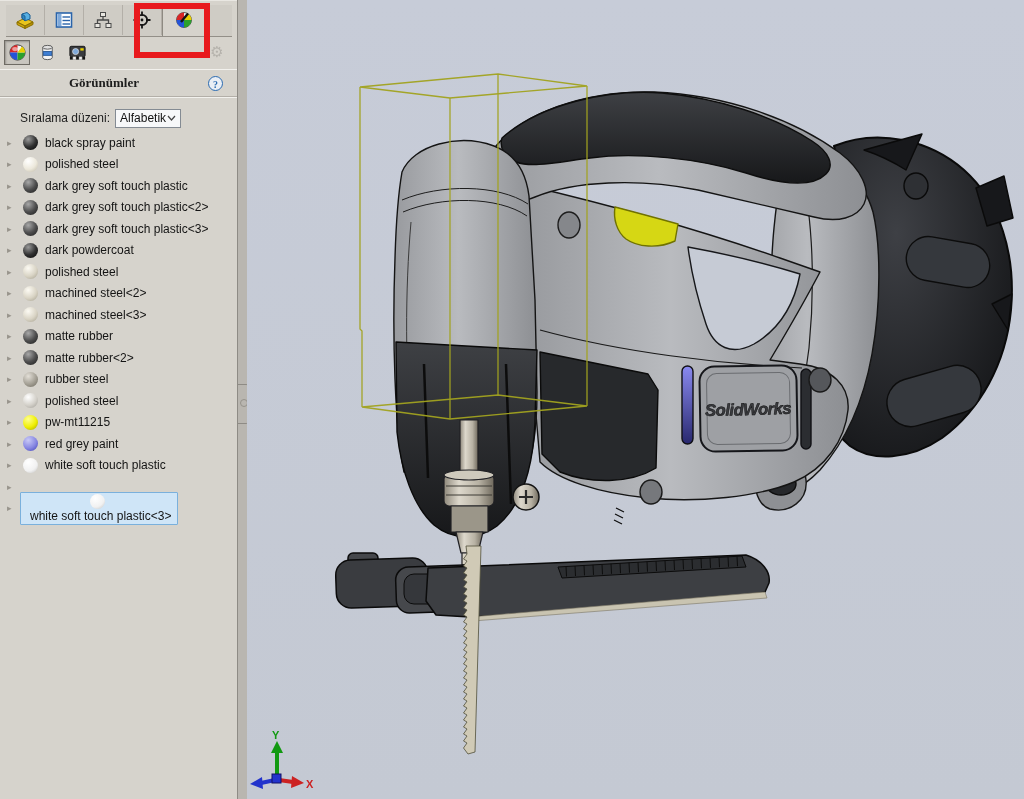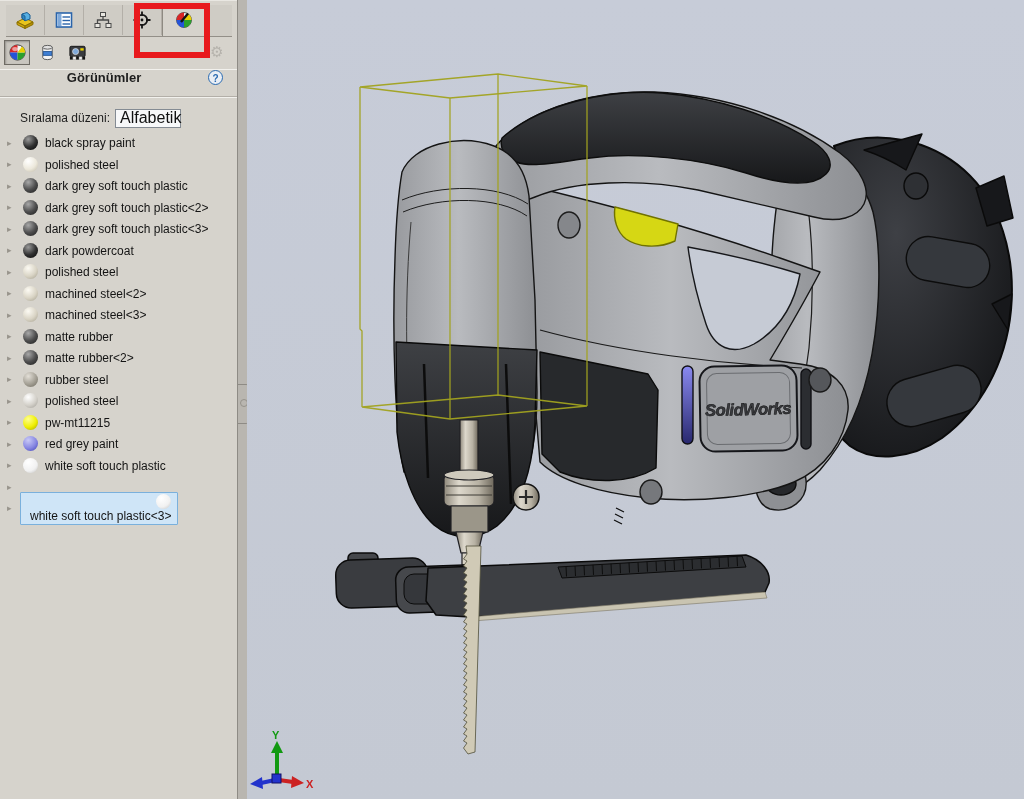--- a/index.html
+++ b/index.html
@@ -9,31 +9,31 @@
   .tabstrip{position:absolute;left:6px;top:4px;height:31px;width:226px;display:flex;background:#cfccc5;border-bottom:1px solid #938f88;}
   .tab{width:38px;height:30px;display:flex;align-items:center;justify-content:center;border-right:1px solid #b3afa8;cursor:default;}
   .tab.active{background:#d6d3cc;border:1px solid #8e8a82;border-bottom:none;height:32px;margin-top:-2px;position:relative;z-index:2;width:42px;}
   .tab svg{width:20px;height:20px;}
   .annot{position:absolute;left:134px;top:2px;width:64px;height:43px;border:6px solid #e8191d;z-index:30;pointer-events:none;}
   .toolbar{position:absolute;left:0;top:37px;width:237px;height:28px;display:flex;align-items:center;padding-left:4px;box-sizing:border-box;}
   .tbtn{width:26px;height:25px;margin-right:4px;display:flex;align-items:center;justify-content:center;background:transparent;border:1px solid transparent;padding:0;}
   .tbtn.pressed{background:#c9c6bf;border:1px solid #6e6b64;box-shadow:inset 1px 1px 2px rgba(0,0,0,.25);}
   .tbtn svg{width:19px;height:19px;}
   .gear-faint{position:absolute;right:8px;top:40px;width:24px;height:22px;opacity:.45;color:#8f8c86;font-size:15px;line-height:22px;text-align:center;}
-  .phead{position:absolute;left:0;top:68px;width:237px;height:26px;border-top:1px solid #f2f1ed;border-bottom:1px solid #b3afa8;box-shadow:0 1px 0 #f2f1ed;display:flex;align-items:flex-start;}
+  .phead{position:absolute;left:0;top:68px;width:237px;height:26px;border-top:1px solid #f2f1ed;border-bottom:1px solid #b3afa8;box-shadow:0 1px 0 #f2f1ed;display:flex;align-items:center;font-family:Liberation Serif, serif;}
   .phead .title{flex:1;text-align:center;font-weight:bold;font-size:13px;color:#1d1d1d;}
   .help{width:15px;height:15px;border:1.5px solid #2a6ab0;border-radius:50%;color:#2a6ab0;
     font-size:10px;font-weight:bold;line-height:15px;text-align:center;margin-right:14px;box-sizing:border-box;background:#e9eef5;}
   .sortrow{position:absolute;left:20px;top:106px;height:22px;display:flex;align-items:center;font-size:12px;color:#1d1d1d;}
-  .select{margin-left:5px;width:66px;height:19px;background:#f7f8f9;border:1px solid #848b93;display:flex;align-items:center;padding:0 4px;box-sizing:border-box;font-size:16px;color:#111;}
+  .select{margin-left:5px;width:66px;height:19px;background:#f7f8f9;border:1px solid #848b93;display:flex;align-items:center;padding:0 4px;box-sizing:border-box;font-size:12px;color:#111;}
   .select .val{flex:1;}
   .list{position:absolute;left:0;top:131px;width:237px;}
   .row{height:21.5px;display:flex;align-items:center;font-size:12px;color:#141414;}
   .row .arrow{width:13px;padding-left:7px;font-size:9px;color:#98948c;}
-  .hl{display:flex;align-items:flex-end;padding:1px 6px 1px 2px;border:1px solid transparent;border-radius:1px;}
+  .hl{display:flex;align-items:center;padding:1px 6px 1px 2px;border:1px solid transparent;border-radius:1px;}
   .row.sel .hl{background:#cfe5f7;border-color:#7ab0dc;flex-direction:column;}
   .lbl{margin-left:7px;white-space:pre;}
   .sph{width:15px;height:15px;border-radius:50%;flex:none;}
   .sph-black{background:radial-gradient(circle at 35% 28%,#9a9a9a,#323232 52%,#070707 95%);}
   .sph-cream{background:radial-gradient(circle at 35% 28%,#ffffff,#ece8db 55%,#c2bcab 95%);}
   .sph-darkgrey{background:radial-gradient(circle at 35% 28%,#a8a8a8,#4e4e4e 52%,#1f1f1f 95%);}
   .sph-lightsteel{background:radial-gradient(circle at 35% 28%,#fcfaf3,#d9d4c5 55%,#a8a392 95%);}
   .sph-grey{background:radial-gradient(circle at 35% 28%,#e3dfd7,#a39f94 55%,#726e63 95%);}
   .sph-lightgrey{background:radial-gradient(circle at 35% 28%,#ffffff,#d4d1ca 55%,#a3a099 95%);}
   .sph-yellow{background:radial-gradient(circle at 35% 28%,#ffff8e,#efef04 55%,#a9a900 95%);}

